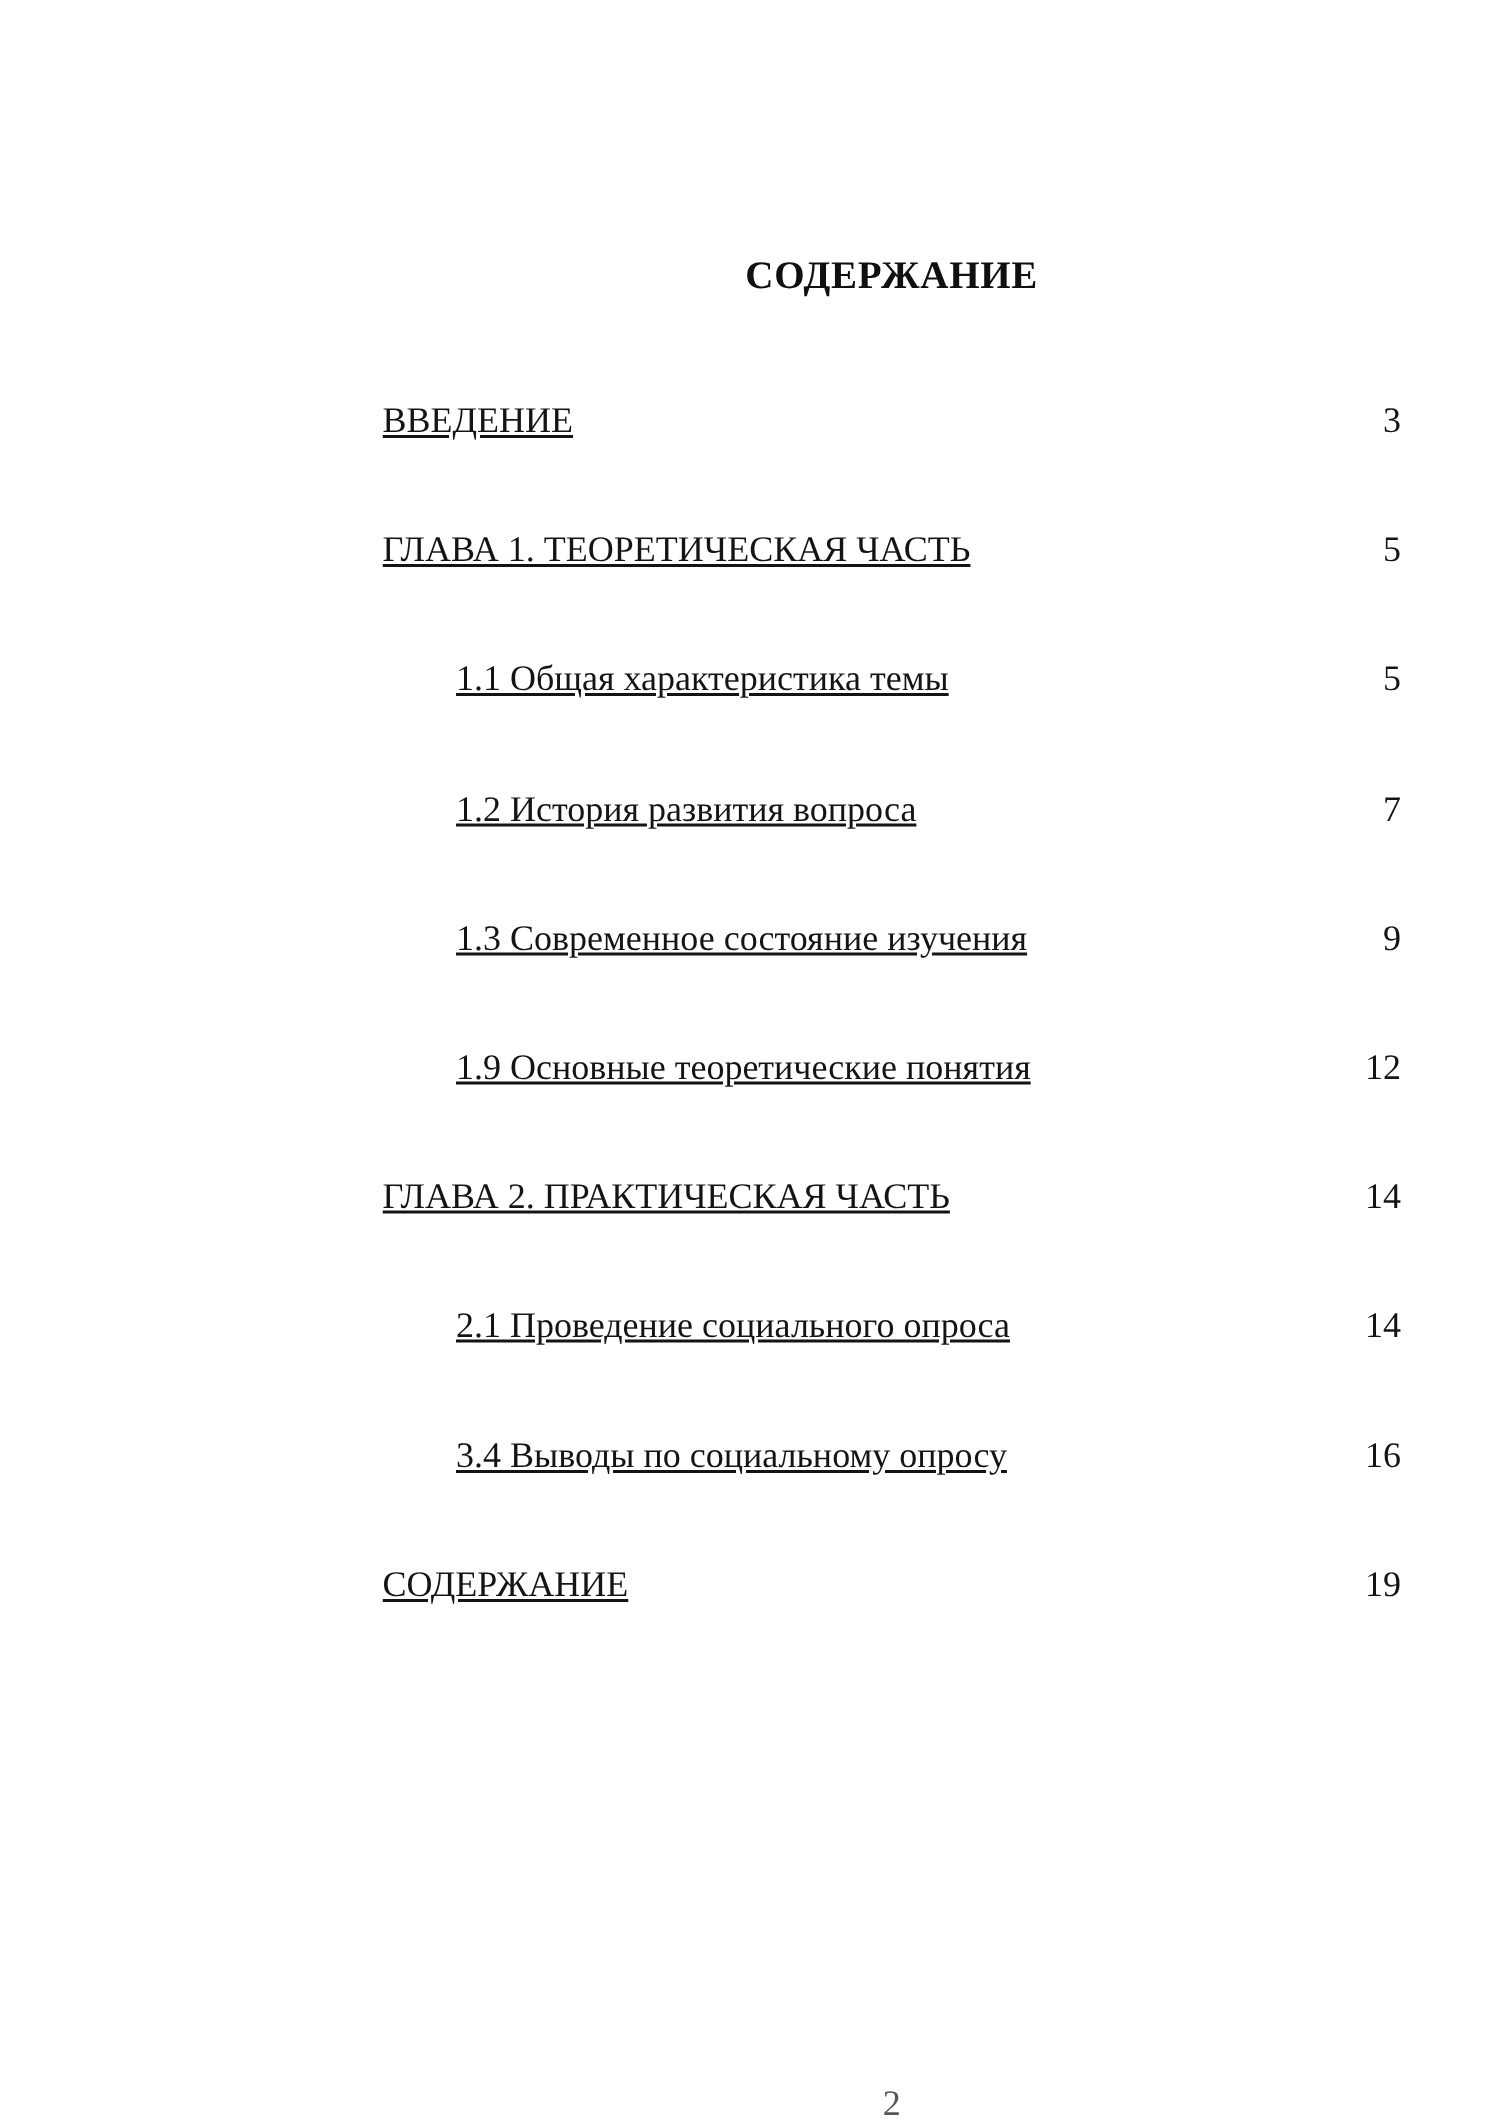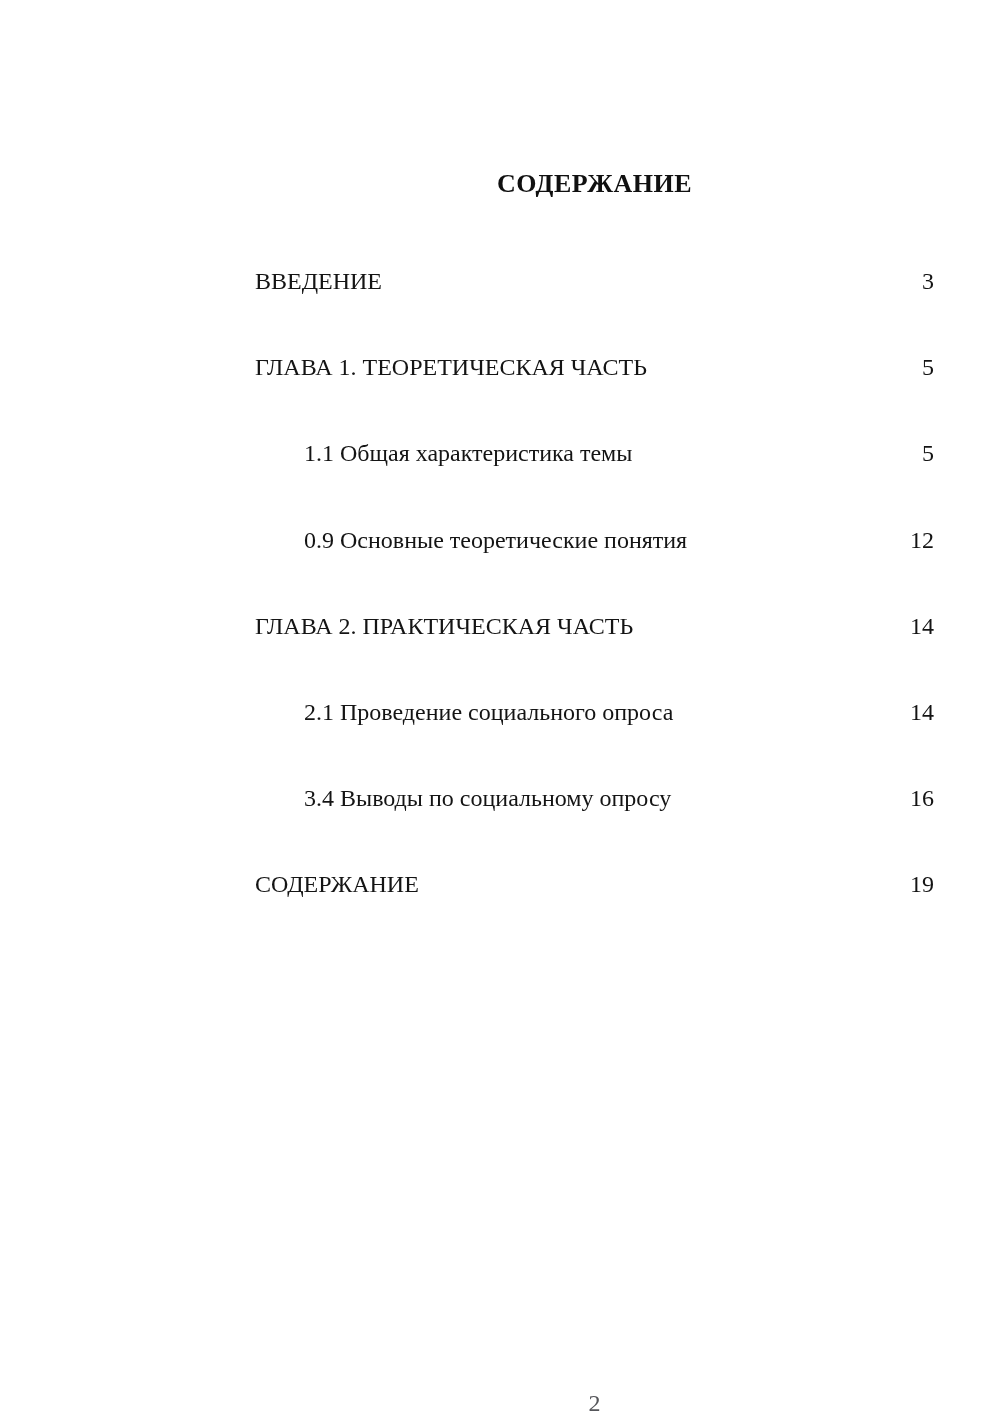--- a/index.html
+++ b/index.html
@@ -41,20 +41,21 @@
     font-size: 24px;
     line-height: 38.2px;
     white-space: nowrap;
   }
   .toc-row.level-1 .toc-label {
     padding-left: 49px;
   }
   .toc-label {
     flex: 1 1 auto;
     overflow: hidden;
+    text-decoration: underline;
   }
   .toc-page {
     flex: 0 0 auto;
     text-align: right;
     padding-left: 20px;
   }
   .footer-page-number {
     position: absolute;
     left: 143px;
     width: 775px;
@@ -77,21 +78,29 @@
   </div>
         <div class="toc-row level-0">
     <span class="toc-label">ГЛАВА 1. ТЕОРЕТИЧЕСКАЯ ЧАСТЬ</span>
     <span class="toc-page">5</span>
   </div>
         <div class="toc-row level-1">
     <span class="toc-label">1.1 Общая характеристика темы</span>
     <span class="toc-page">5</span>
   </div>
         <div class="toc-row level-1">
-    <span class="toc-label">0.9 Основные теоретические понятия</span>
+    <span class="toc-label">1.2 История развития вопроса</span>
+    <span class="toc-page">7</span>
+  </div>
+        <div class="toc-row level-1">
+    <span class="toc-label">1.3 Современное состояние изучения</span>
+    <span class="toc-page">9</span>
+  </div>
+        <div class="toc-row level-1">
+    <span class="toc-label">1.9 Основные теоретические понятия</span>
     <span class="toc-page">12</span>
   </div>
         <div class="toc-row level-0">
     <span class="toc-label">ГЛАВА 2. ПРАКТИЧЕСКАЯ ЧАСТЬ</span>
     <span class="toc-page">14</span>
   </div>
         <div class="toc-row level-1">
     <span class="toc-label">2.1 Проведение социального опроса</span>
     <span class="toc-page">14</span>
   </div>

